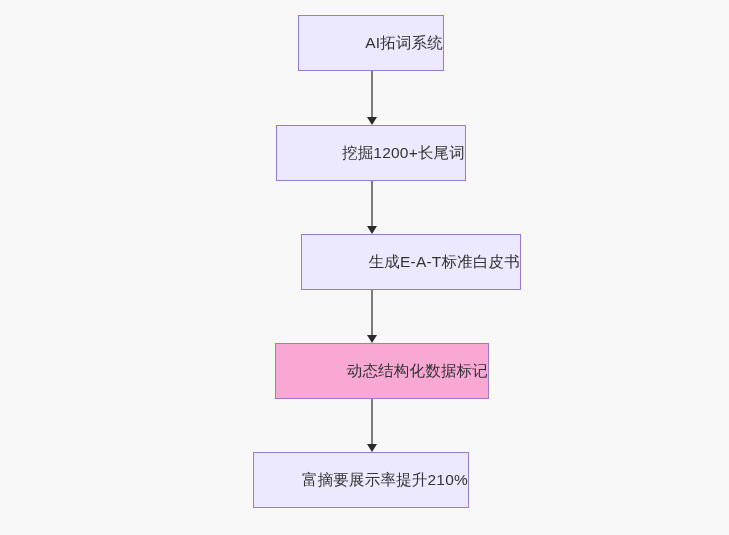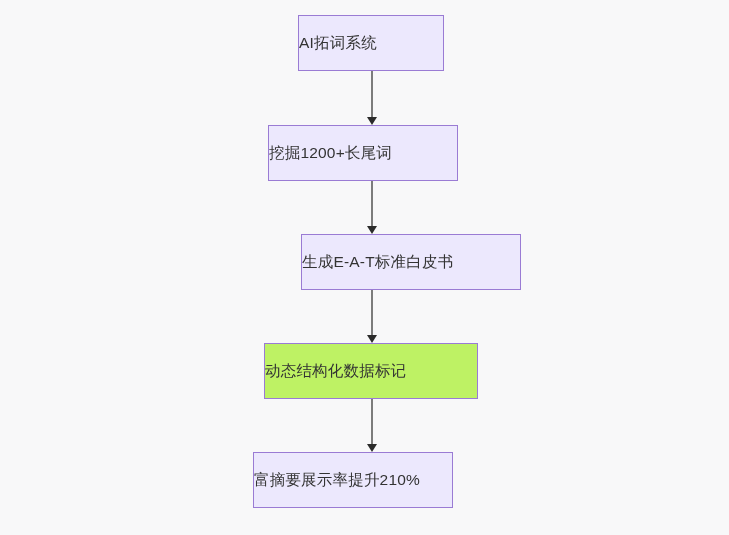--- a/index.html
+++ b/index.html
@@ -18,21 +18,21 @@
     width: 729px;
     height: 535px;
   }
   .node {
     position: absolute;
     box-sizing: border-box;
     background: #ece8fd;
     border: 1px solid #9a7bd4;
     display: flex;
     align-items: center;
-    justify-content: flex-start;
+    justify-content: flex-end;
     color: #333333;
     font-size: 15.5px;
     line-height: 1.2;
     letter-spacing: 0.2px;
     white-space: nowrap;
   }
   .node-label {
     display: block;
   }
   .edge {
@@ -64,44 +64,44 @@
 
   <div class="node" id="node-n1" style="left: 298px; top: 15px; width: 146px; height: 56px; background: rgb(236, 232, 253); border-color: rgb(154, 123, 212); color: rgb(51, 51, 51);">
     <span class="node-label">AI拓词系统</span>
   </div>
 
   <div class="edge" id="edge-e1" style="left: 371px; top: 71px;">
     <div class="edge-line" style="height: 48px; background: rgb(124, 124, 124);"></div>
     <div class="edge-head" style="top: 46px;"></div>
   </div>
 
-  <div class="node" id="node-n2" style="left: 268px; top: 125px; width: 190px; height: 56px; background: rgb(236, 232, 253); border-color: rgb(154, 123, 212); color: rgb(51, 51, 51);">
+  <div class="node" id="node-n2" style="left: 276px; top: 125px; width: 190px; height: 56px; background: rgb(236, 232, 253); border-color: rgb(154, 123, 212); color: rgb(51, 51, 51);">
     <span class="node-label">挖掘1200+长尾词</span>
   </div>
 
   <div class="edge" id="edge-e2" style="left: 371px; top: 181px;">
     <div class="edge-line" style="height: 47px; background: rgb(124, 124, 124);"></div>
     <div class="edge-head" style="top: 45px;"></div>
   </div>
 
   <div class="node" id="node-n3" style="left: 261px; top: 234px; width: 220px; height: 56px; background: rgb(236, 232, 253); border-color: rgb(154, 123, 212); color: rgb(51, 51, 51); margin-left: 40px;">
     <span class="node-label">生成E-A-T标准白皮书</span>
   </div>
 
   <div class="edge" id="edge-e3" style="left: 371px; top: 290px;">
     <div class="edge-line" style="height: 47px; background: rgb(124, 124, 124);"></div>
     <div class="edge-head" style="top: 45px;"></div>
   </div>
 
-  <div class="node" id="node-n4" style="left: 264px; top: 343px; width: 214px; height: 56px; background: #bef264; border-color: rgb(154, 123, 212); color: rgb(51, 51, 51);">
+  <div class="node" id="node-n4" style="left: 275px; top: 343px; width: 214px; height: 56px; background: #f9a8d4; border-color: rgb(154, 123, 212); color: rgb(51, 51, 51);">
     <span class="node-label">动态结构化数据标记</span>
   </div>
 
   <div class="edge" id="edge-e4" style="left: 371px; top: 399px;">
     <div class="edge-line" style="height: 47px; background: rgb(124, 124, 124);"></div>
     <div class="edge-head" style="top: 45px;"></div>
   </div>
 
-  <div class="node" id="node-n5" style="left: 253px; top: 452px; width: 200px; height: 56px; background: rgb(236, 232, 253); border-color: rgb(154, 123, 212); color: rgb(51, 51, 51);">
+  <div class="node" id="node-n5" style="left: 253px; top: 452px; width: 216px; height: 56px; background: rgb(236, 232, 253); border-color: rgb(154, 123, 212); color: rgb(51, 51, 51);">
     <span class="node-label">富摘要展示率提升210%</span>
   </div>
 
 </div>
 
 </body></html>

